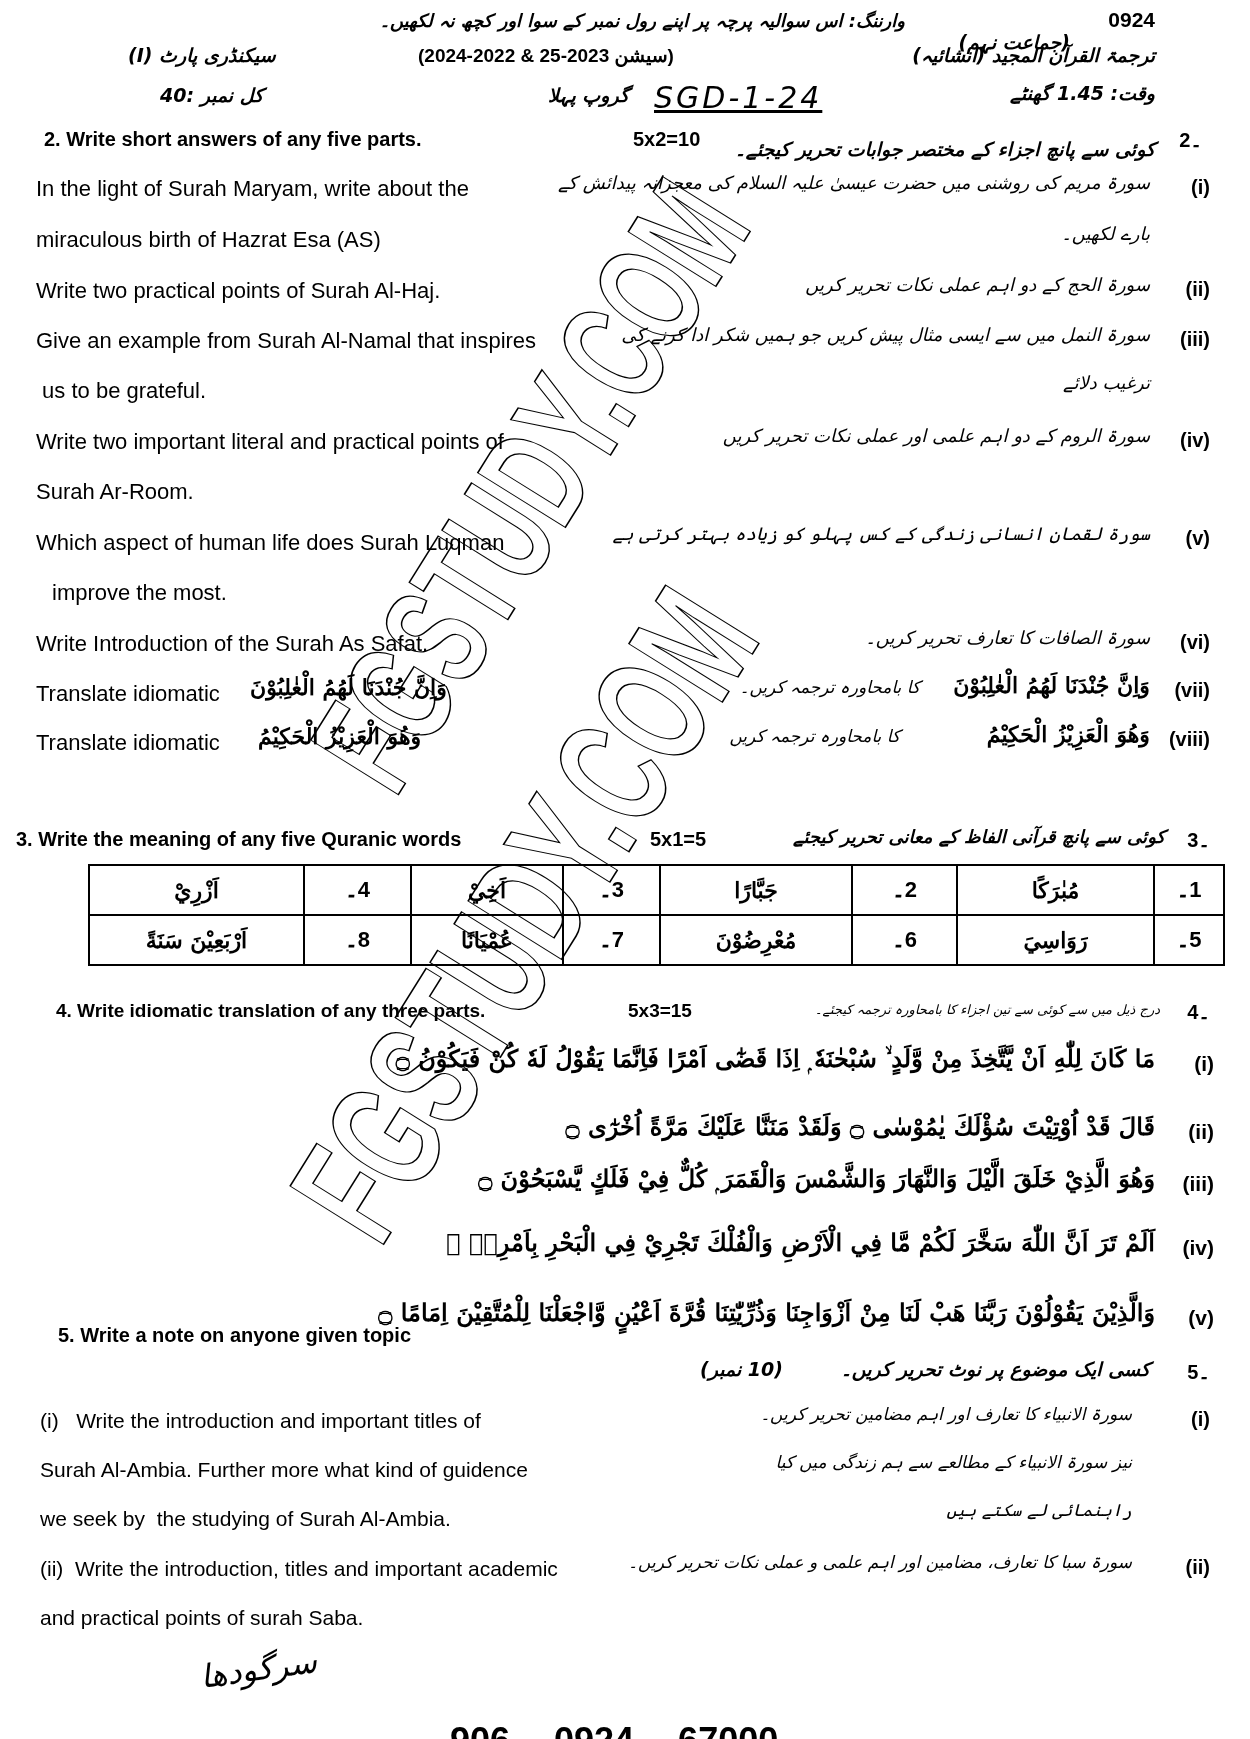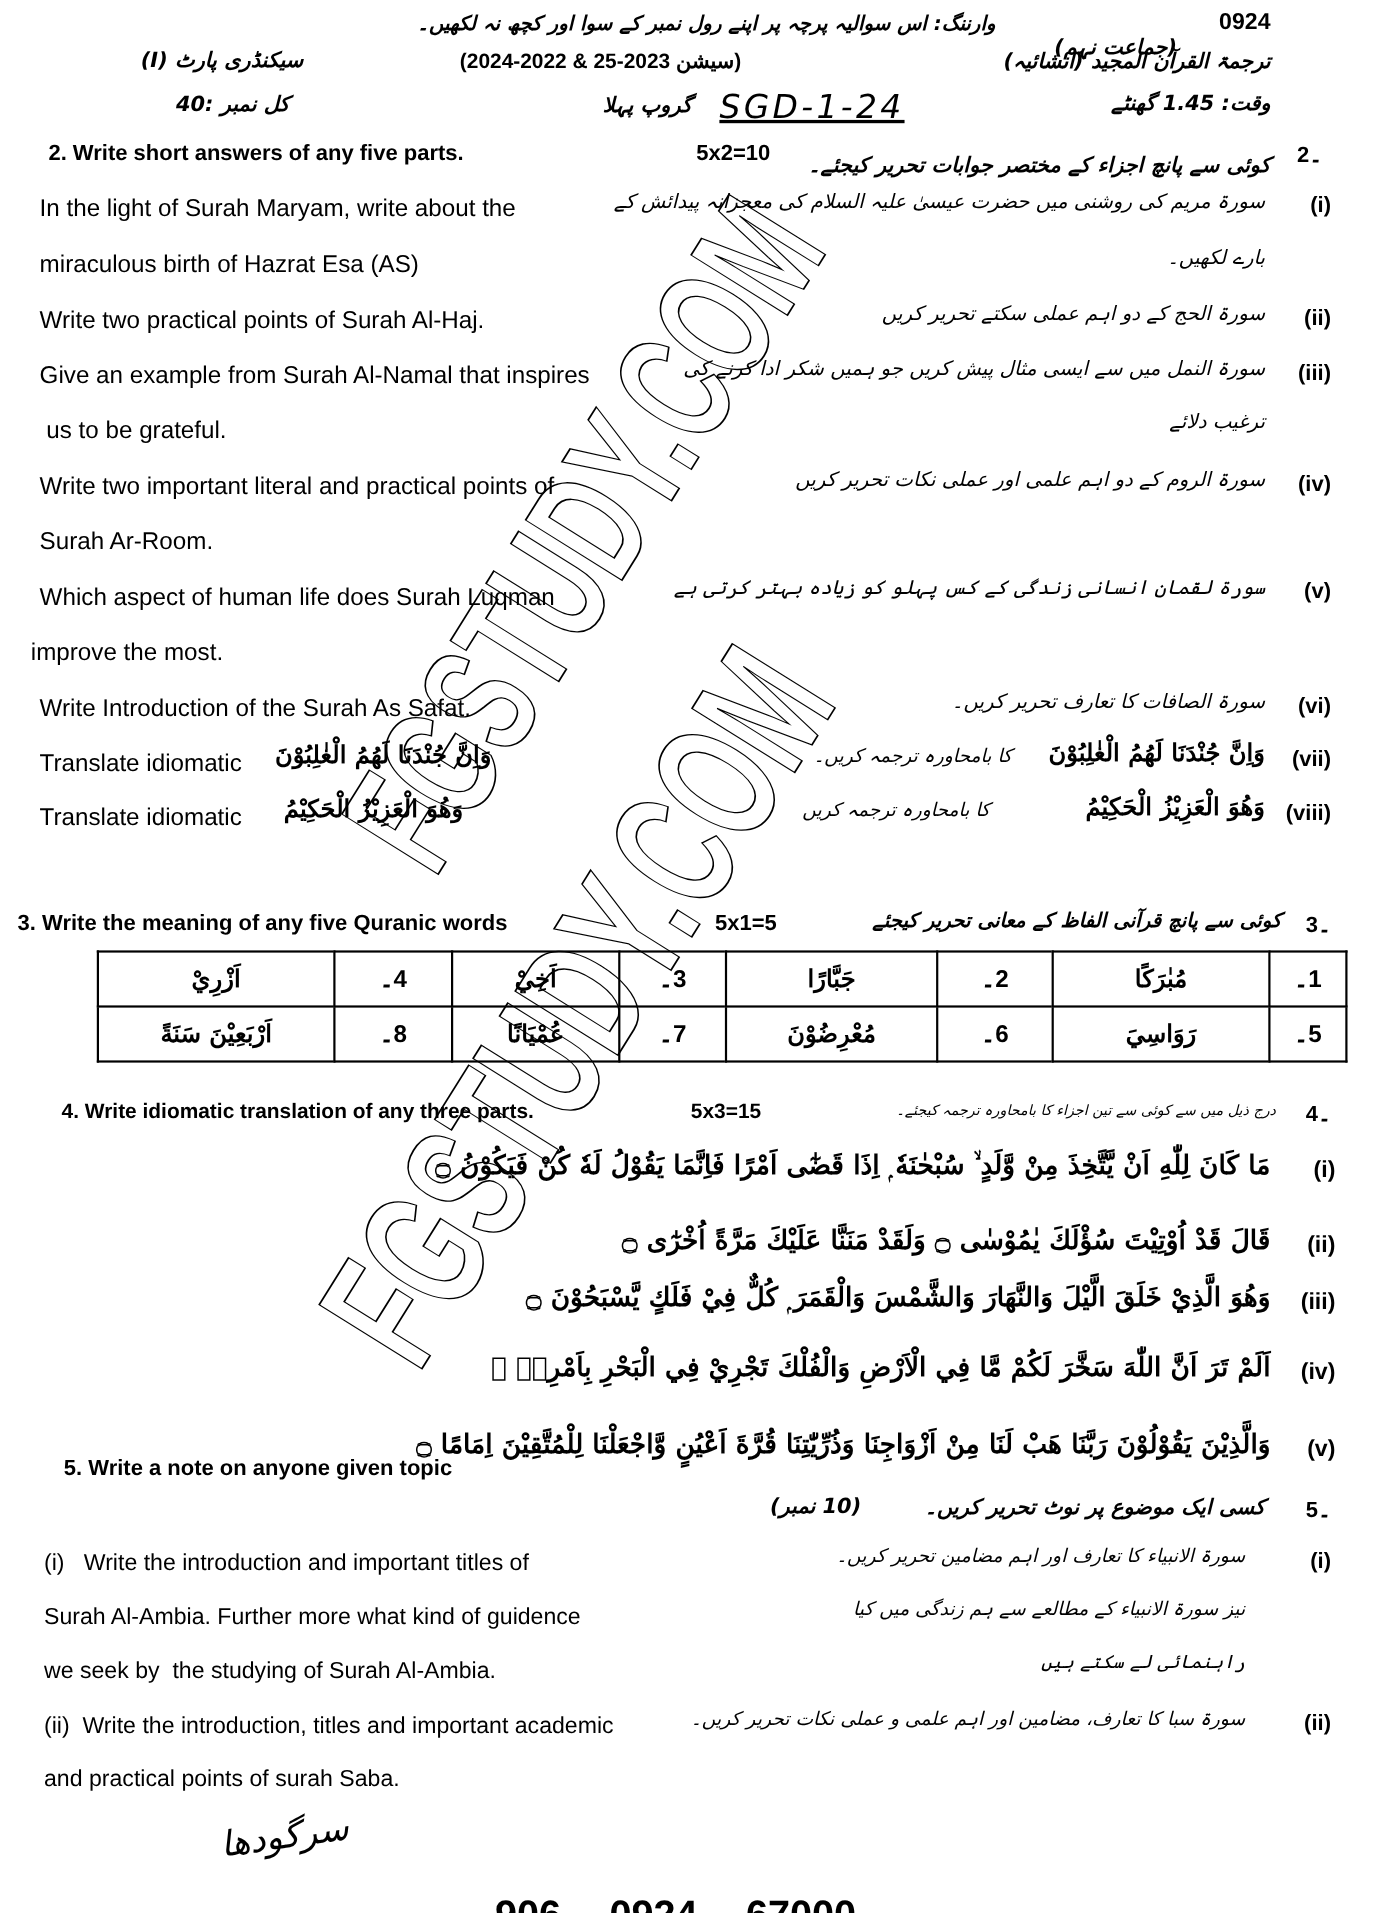--- a/index.html
+++ b/index.html
@@ -46,35 +46,35 @@
   <span class="abs ur b" style="right:95px; top:126px; font-size:19px;margin-top:12px;">کوئی سے پانچ اجزاء کے مختصر جوابات تحریر کیجئے۔</span>
 
   <span class="abs en" style="left:36px; top:176px;">In the light of Surah Maryam, write about the</span>
   <span class="abs en" style="left:36px; top:227px;">miraculous birth of Hazrat Esa (AS)</span>
   <span class="abs qnum" style="right:40px; top:176px;">(i)</span>
   <span class="abs ur" style="right:100px; top:172px; font-size:18px;">سورۃ مریم کی روشنی میں حضرت عیسیٰ علیہ السلام کی معجزانہ پیدائش کے</span>
   <span class="abs ur" style="right:100px; top:223px; font-size:18px;">بارے لکھیں۔</span>
 
   <span class="abs en" style="left:36px; top:278px;">Write two practical points of Surah Al-Haj.</span>
   <span class="abs qnum" style="right:40px; top:278px;">(ii)</span>
-  <span class="abs ur" style="right:100px; top:274px; font-size:18px;">سورۃ الحج کے دو اہم عملی سکتے تحریر کریں</span>
+  <span class="abs ur" style="right:100px; top:274px; font-size:18px;">سورۃ الحج کے دو اہم عملی نکات تحریر کریں</span>
 
   <span class="abs en" style="left:36px; top:328px;">Give an example from Surah Al-Namal that inspires</span>
   <span class="abs en" style="left:36px; top:378px; white-space:pre;"> us to be grateful.</span>
   <span class="abs qnum" style="right:40px; top:328px;">(iii)</span>
   <span class="abs ur" style="right:100px; top:324px; font-size:18px;">سورۃ النمل میں سے ایسی مثال پیش کریں جو ہمیں شکر ادا کرنے کی</span>
   <span class="abs ur" style="right:100px; top:372px; font-size:18px;">ترغیب دلائے</span>
 
   <span class="abs en" style="left:36px; top:429px;">Write two important literal and practical points of</span>
   <span class="abs en" style="left:36px; top:479px;">Surah Ar-Room.</span>
   <span class="abs qnum" style="right:40px; top:429px;">(iv)</span>
   <span class="abs ur" style="right:100px; top:425px; font-size:18px;">سورۃ الروم کے دو اہم علمی اور عملی نکات تحریر کریں</span>
 
   <span class="abs en" style="left:36px; top:530px;">Which aspect of human life does Surah Luqman</span>
-  <span class="abs en" style="left:28px; top:580px;">improve the most.</span>
+  <span class="abs en" style="left:52px; top:580px;">improve the most.</span>
   <span class="abs qnum" style="right:40px; top:527px;">(v)</span>
   <span class="abs ur" style="right:100px; top:523px; font-size:18px;">سورۃ لقمان انسانی زندگی کے کس پہلو کو زیادہ بہتر کرتی ہے</span>
 
   <span class="abs en" style="left:36px; top:631px;">Write Introduction of the Surah As Safat.</span>
   <span class="abs qnum" style="right:40px; top:631px;">(vi)</span>
   <span class="abs ur" style="right:100px; top:627px; font-size:18px;">سورۃ الصافات کا تعارف تحریر کریں۔</span>
 
   <span class="abs en" style="left:36px; top:681px;">Translate idiomatic</span>
   <span class="abs ar" style="left:250px; top:674px; font-size:22px;">وَاِنَّ جُنْدَنَا لَهُمُ الْغٰلِبُوْنَ</span>
   <span class="abs qnum" style="right:40px; top:679px;">(vii)</span>

